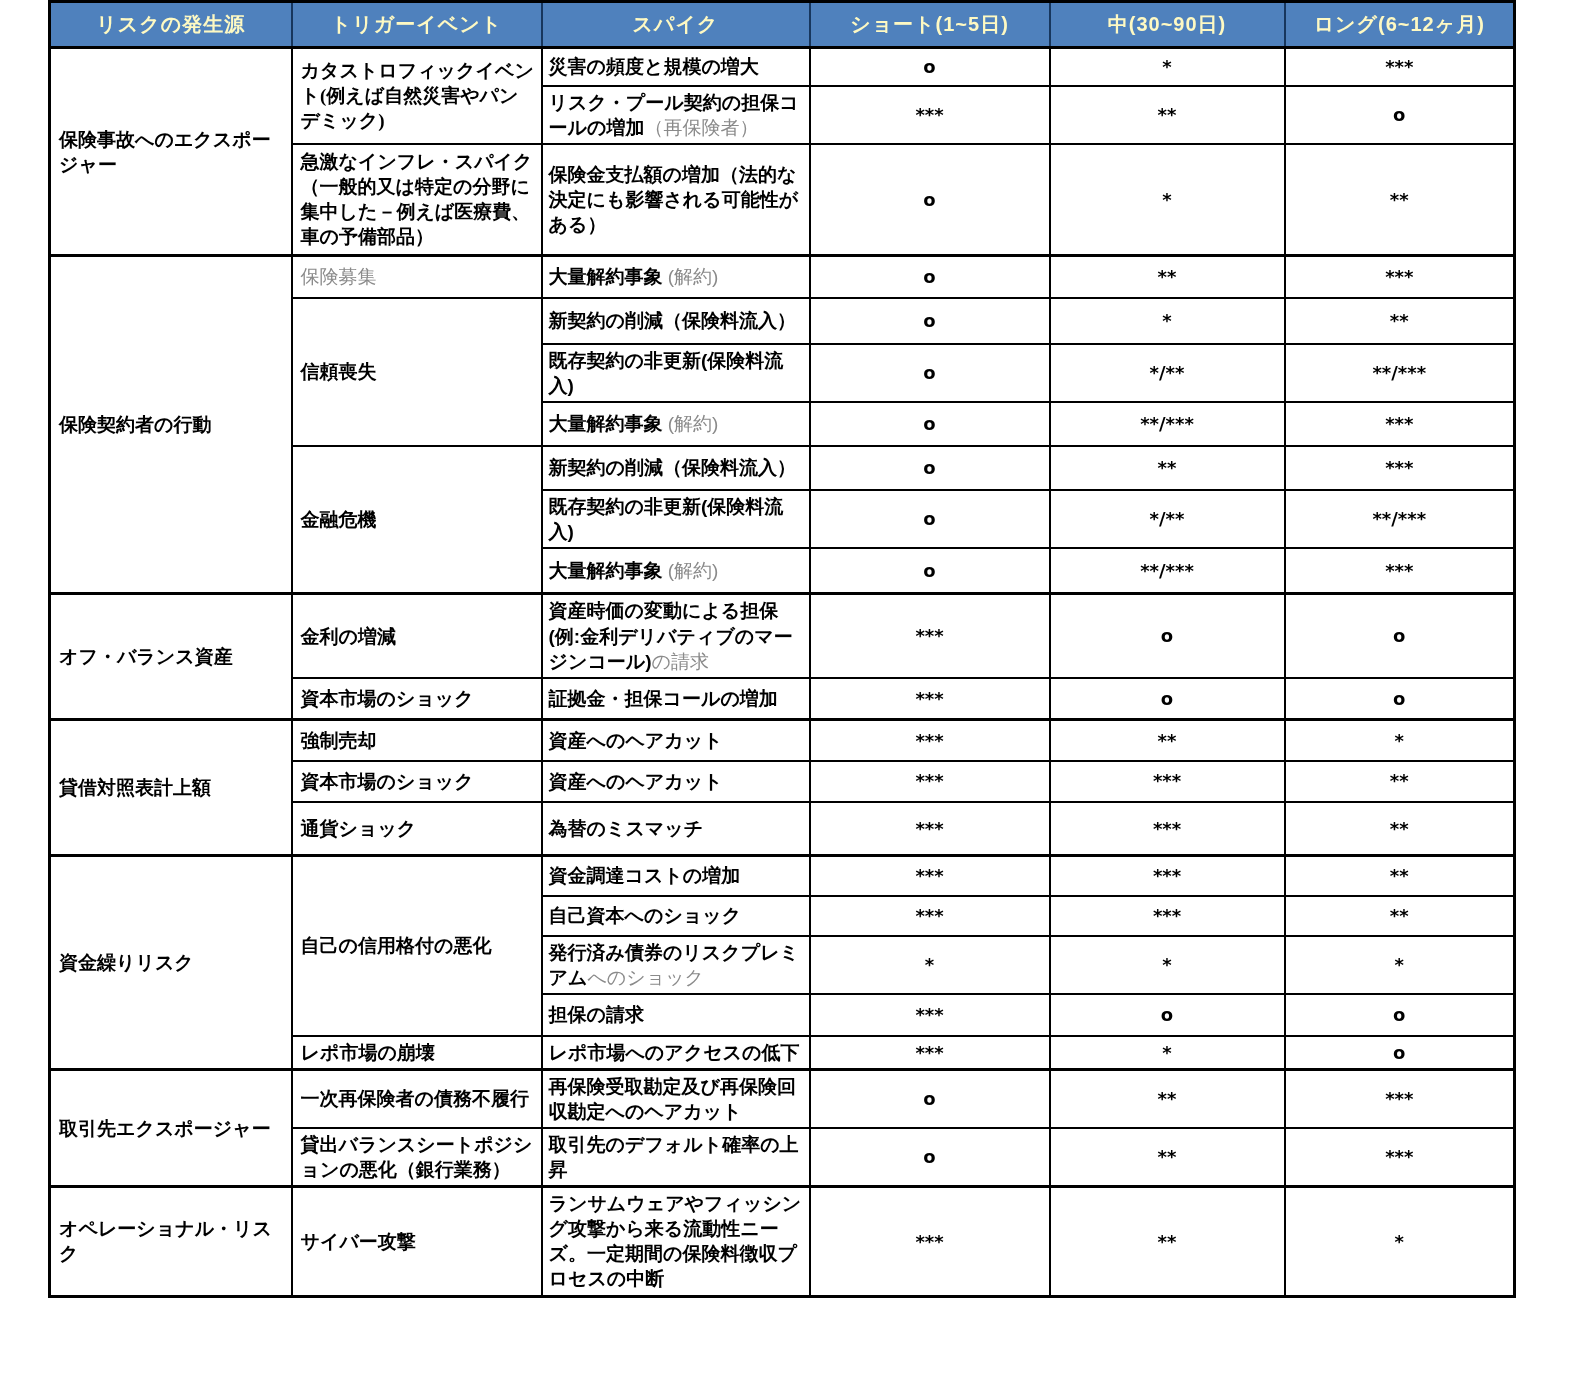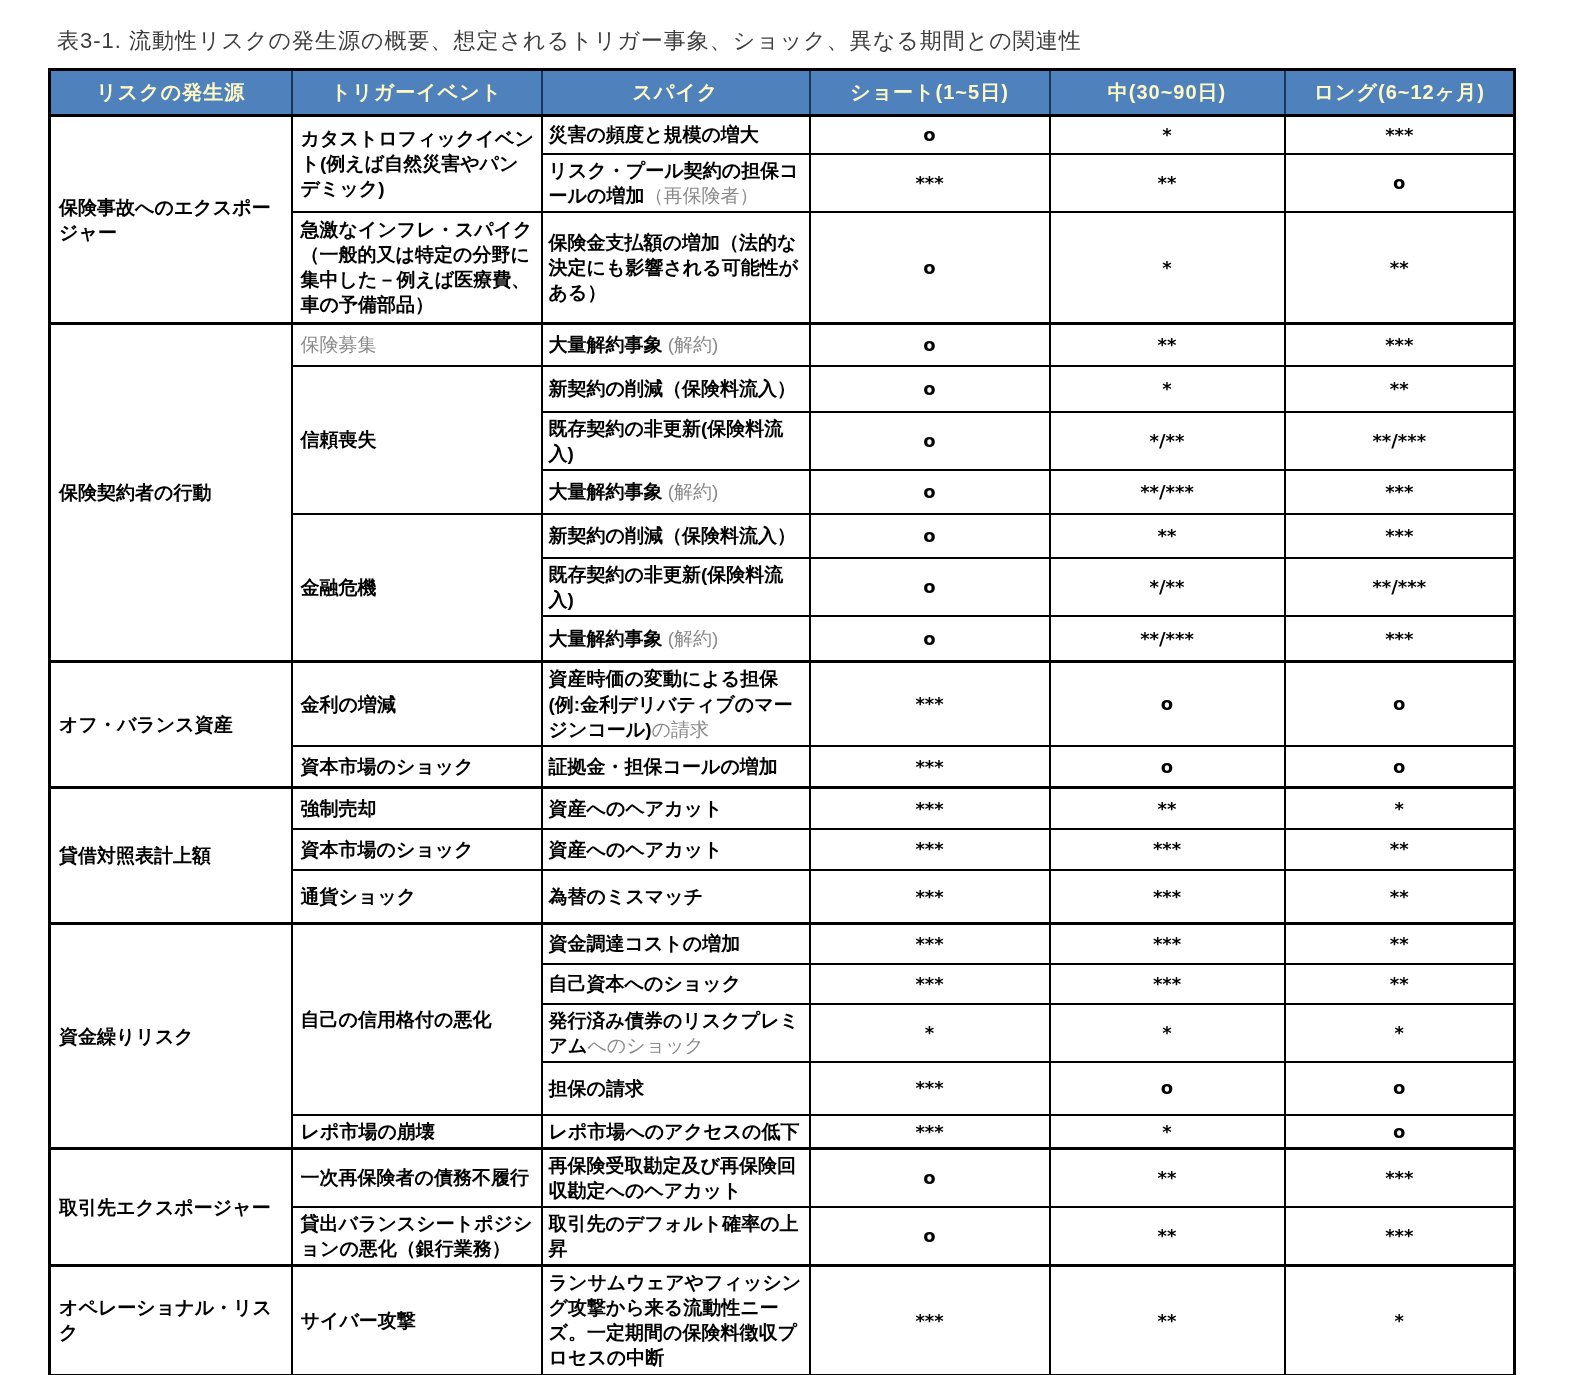--- a/index.html
+++ b/index.html
@@ -29,36 +29,35 @@
     padding:8px 4px; text-align:center;
     letter-spacing:1px;
   }
   td{
     border:2px solid #000000;
     font-size:19px; font-weight:bold; line-height:1.32;
     padding:3px 5px; vertical-align:middle;
     word-break:break-all; overflow-wrap:anywhere;
   }
   td.c-src{ padding-left:8px; }
-  td.c-trg{ padding-left:8px; }
+  td.c-trg{ padding-left:8px;font-family:Liberation Serif, serif; }
   td.c-shock{ padding-left:6px; }
   td.c-sev{
     text-align:center; font-size:18px; font-weight:bold;
     font-family:"DejaVu Sans",sans-serif;
   }
   tr.sec td{ border-top:3px solid #000000; }
   .gray{ color:#8a8a8a; font-weight:normal; }
   td.gray-cell{ color:#8a8a8a; font-weight:normal; }
 </style>
 </head>
 <body>
 
 <div class="page">
 
-  <div class="title">表3-1. 流動性リスクの発生源の概要、想定されるトリガー事象、ショック、異なる期間との関連性</div>
 
   <table class="risk">
     <colgroup>
       <col style="width:242px">
         <col style="width:250px">
         <col style="width:268px">
       <col style="width:240px">
         <col style="width:235px">
         <col style="width:230px">
     </colgroup>
@@ -195,21 +194,21 @@
         <td class="c-sev">***</td>
         <td class="c-sev">***</td>
         <td class="c-sev">**</td>
       </tr>
       <tr style="height:57px">
         <td class="c-shock"><span>発行済み債券のリスクプレミアム</span><span class="gray">へのショック</span></td>
         <td class="c-sev">*</td>
         <td class="c-sev">*</td>
         <td class="c-sev">*</td>
       </tr>
-      <tr style="height:53px">
+      <tr style="height:42px">
         <td class="c-shock">担保の請求</td>
         <td class="c-sev">***</td>
         <td class="c-sev">o</td>
         <td class="c-sev">o</td>
       </tr>
       <tr style="height:28px">
         <td class="c-trg">レポ市場の崩壊</td>
         <td class="c-shock">レポ市場へのアクセスの低下</td>
         <td class="c-sev">***</td>
         <td class="c-sev">*</td>

